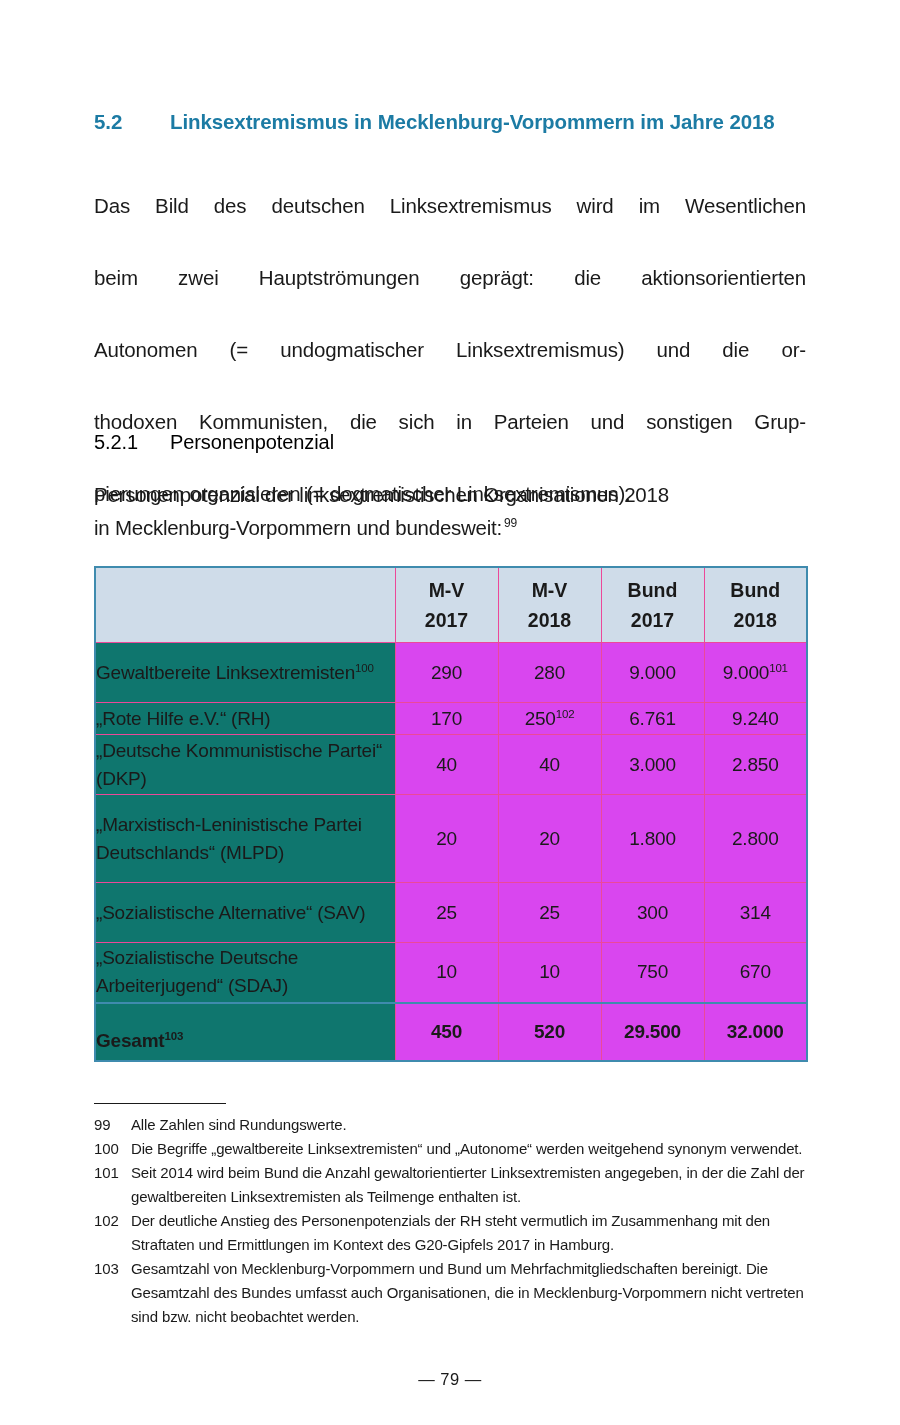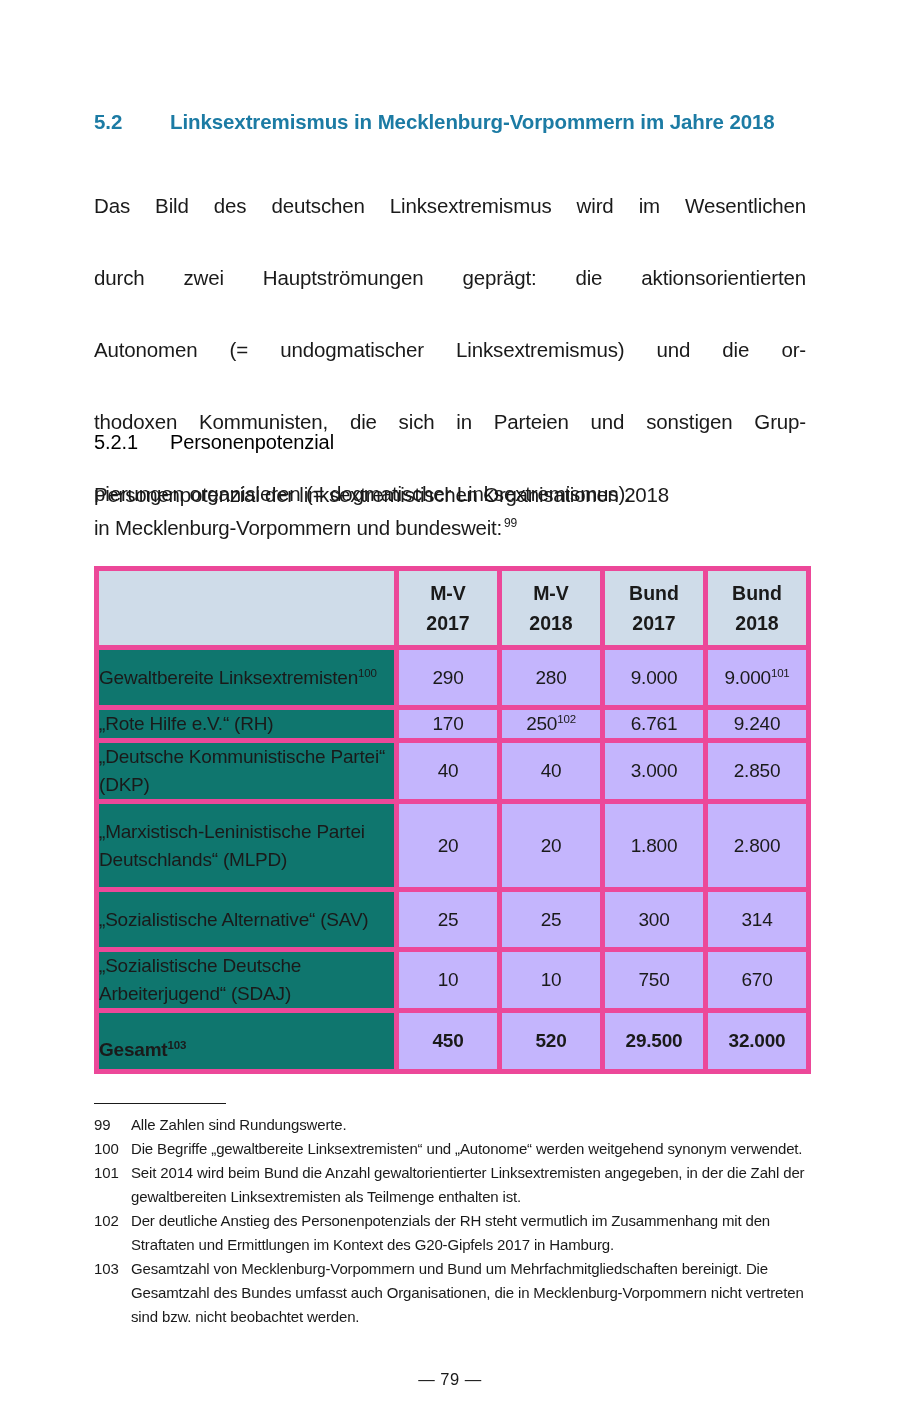--- a/index.html
+++ b/index.html
@@ -122,21 +122,21 @@
     width: 712px;
     table-layout: fixed;
     font-size: 19px;
     color: #1a1a1a;
   }
   table.ptab col.c0 { width: 300px; }
   table.ptab col.cn { width: 103px; }
 
   table.ptab th,
   table.ptab td {
-    border: 5px solid #ec4899;
+    border: 1px solid #ec4899;
     padding: 0;
     vertical-align: middle;
   }
   
   table.ptab {
     border: 2px solid #3f8bae;
   }
 
   th.hdr {
     background: #cfdce9;
@@ -154,21 +154,21 @@
   th.hdr .l2 { display: block; }
 
   td.lbl {
     background: #0f766e;
     text-align: left;
     padding: 7px 0 7px 10px;
     line-height: 28px;
     letter-spacing: -0.2px;
   }
   td.val {
-    background: #c4b5fd;
+    background: #d946ef;
     text-align: center;
     letter-spacing: -0.2px;
   }
   tr.total td.lbl,
   tr.total td.val {
     font-weight: bold;
   }
   tr.total td {
     border-top: 2px solid #3f8bae;
   }
@@ -233,21 +233,21 @@
 <div class="page">
   <div class="content">
 
     <h2 class="h2">
       <span class="num">5.2</span>
       <span class="txt">Linksextremismus in Mecklenburg-Vorpommern im Jahre 2018</span>
     </h2>
 
     <div class="para-justify">
       <span class="j">Das Bild des deutschen Linksextremismus wird im Wesentlichen</span>
-      <span class="j">durch zwei Hauptströmungen geprägt: die aktionsorientierten</span>
+      <span class="j">beim zwei Hauptströmungen geprägt: die aktionsorientierten</span>
       <span class="j">Autonomen (= undogmatischer Linksextremismus) und die or-</span>
       <span class="j">thodoxen Kommunisten, die sich in Parteien und sonstigen Grup-</span>
       <span>pierungen organisieren (= dogmatischer Linksextremismus).</span>
     </div>
 
     <h3 class="h3">
       <span class="num">5.2.1</span>
       <span class="txt">Personenpotenzial</span>
     </h3>
 

